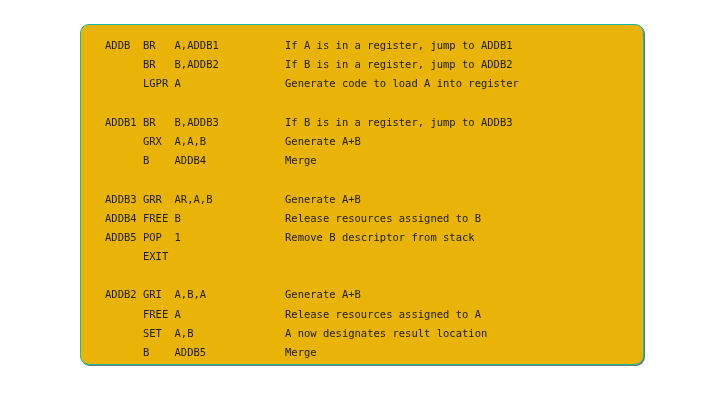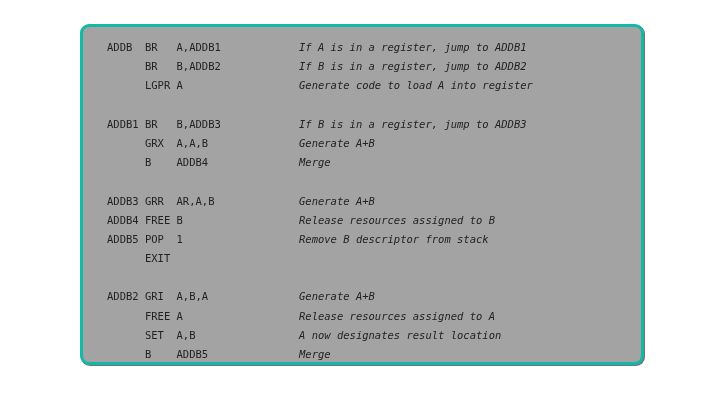--- a/index.html
+++ b/index.html
@@ -23,22 +23,22 @@
     height: 418px;
   }
 
   #code-box {
     position: absolute;
     left: 80px;
     top: 24px;
     width: 564px;
     height: 341px;
     box-sizing: border-box;
-    background: #a3a3a3;
-    border: 3px solid #14b8a6;
+    background: #eab308;
+    border: 1px solid #14b8a6;
     border-radius: 9px;
     box-shadow: 1px 1px 0 0 rgba(90,90,90,0.85);
   }
 
   #code-listing {
     position: absolute;
     left: 24px;
     top: 11px;
     right: 8px;
     bottom: 8px;
@@ -60,23 +60,22 @@
 
   .code-text {
     display: inline-block;
     white-space: pre;
     vertical-align: top;
   }
 
   .code-comment {
     display: inline-block;
     position: absolute;
-    left: 192px;
+    left: 180px;
     white-space: pre;
-    font-style: italic;
     color: #222222;
   }
 
   .code-line-inner {
     position: relative;
     display: block;
     height: 19.2px;
   }
 
   #figure-caption {

